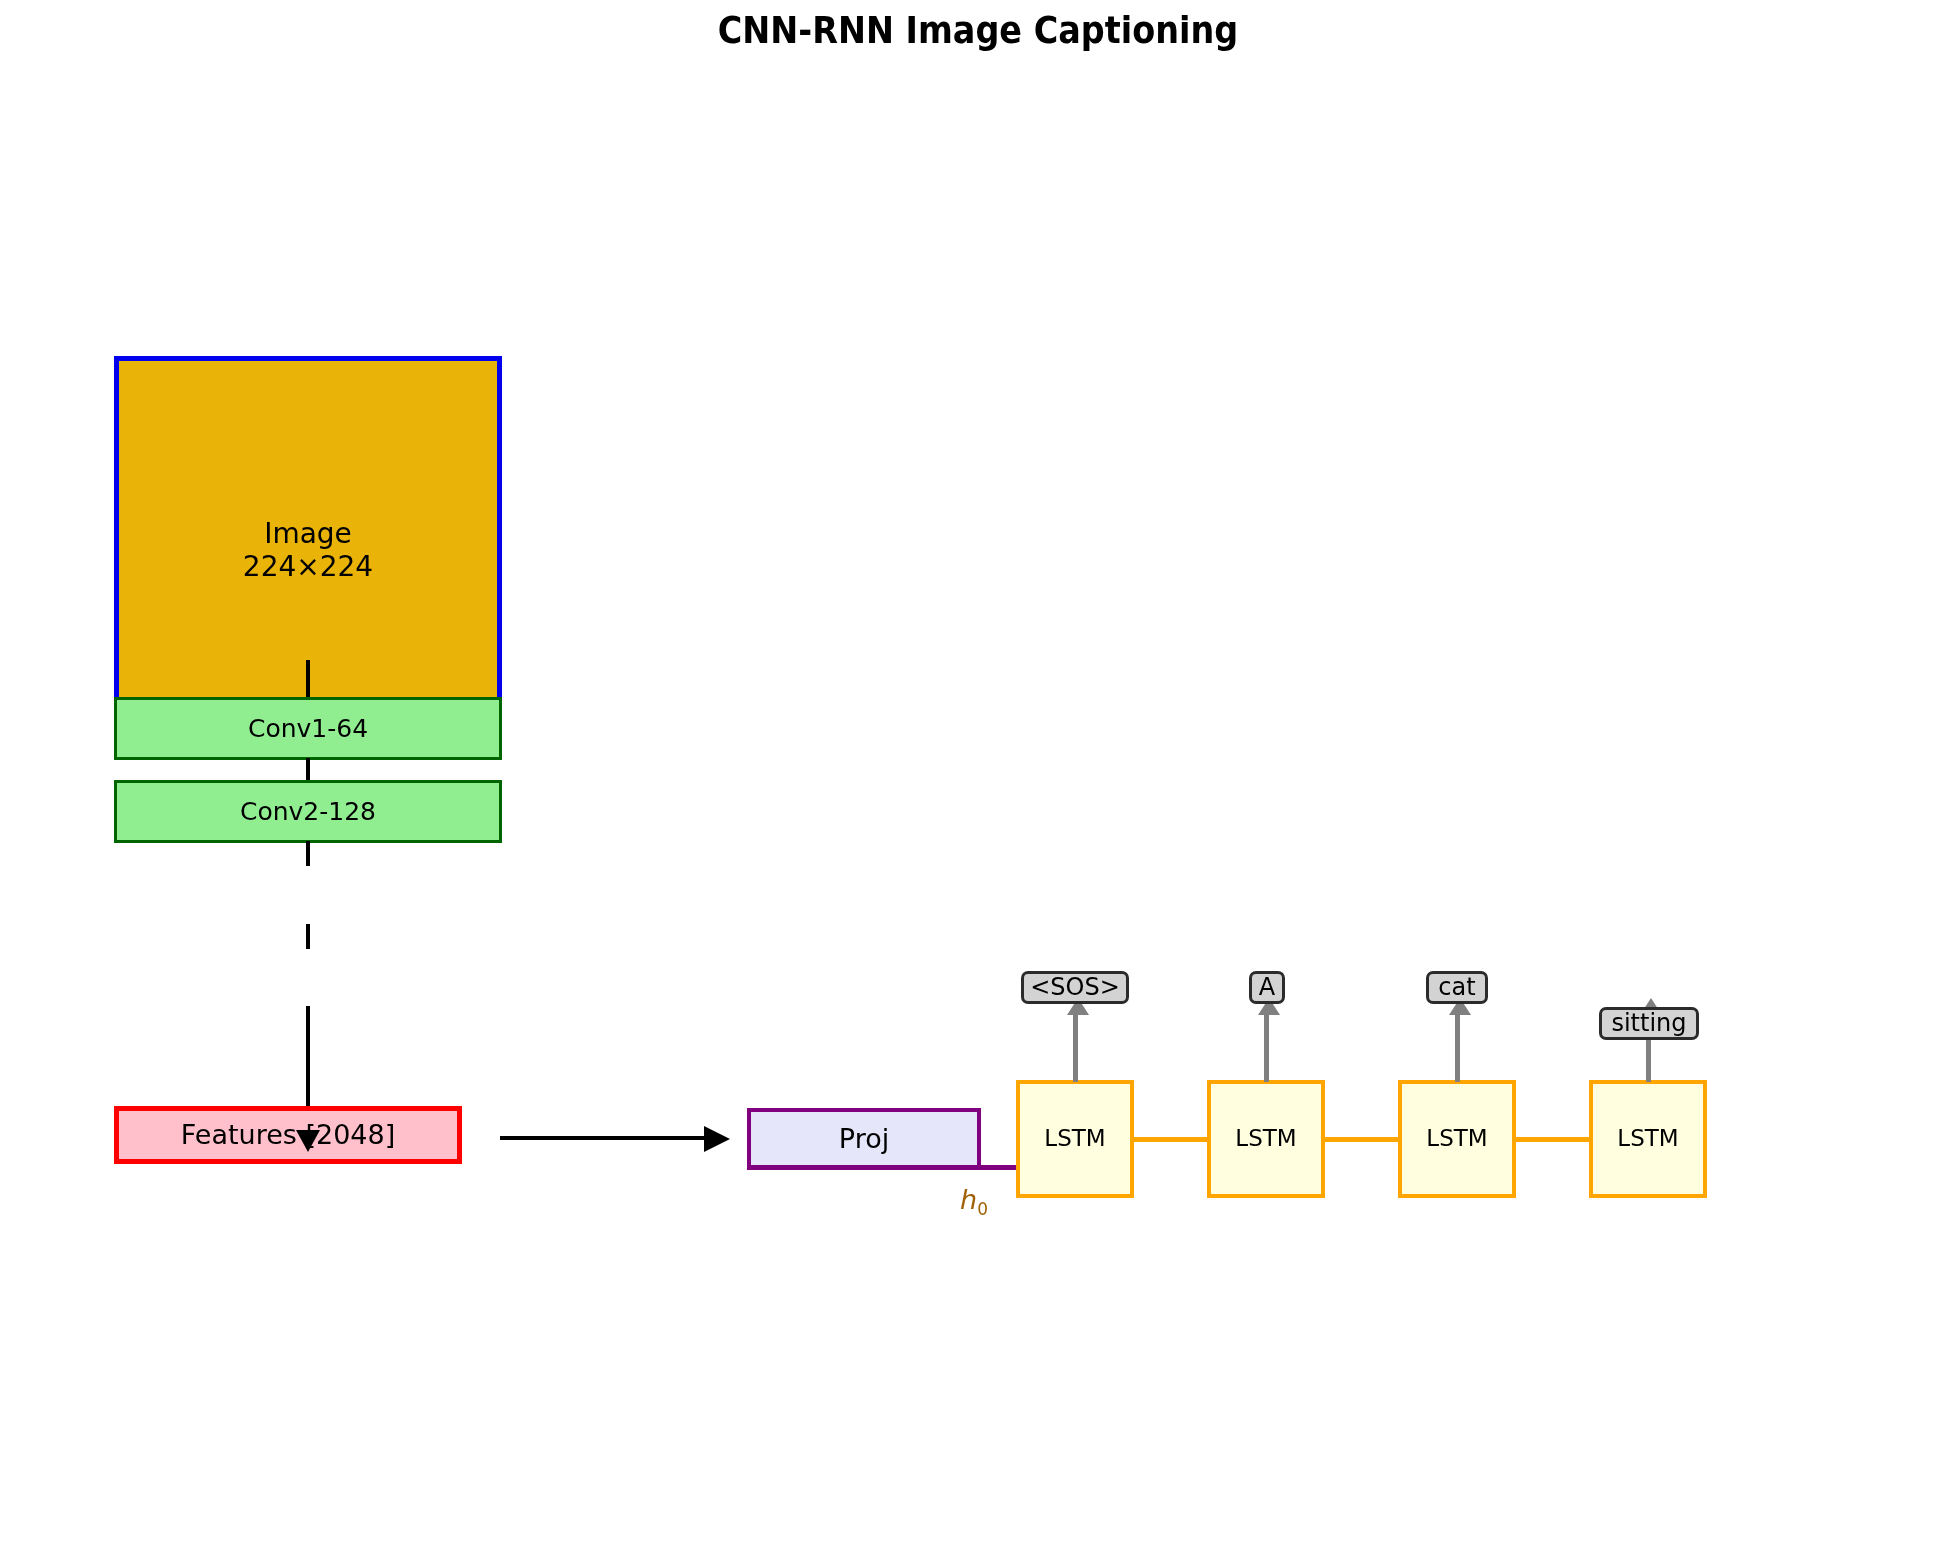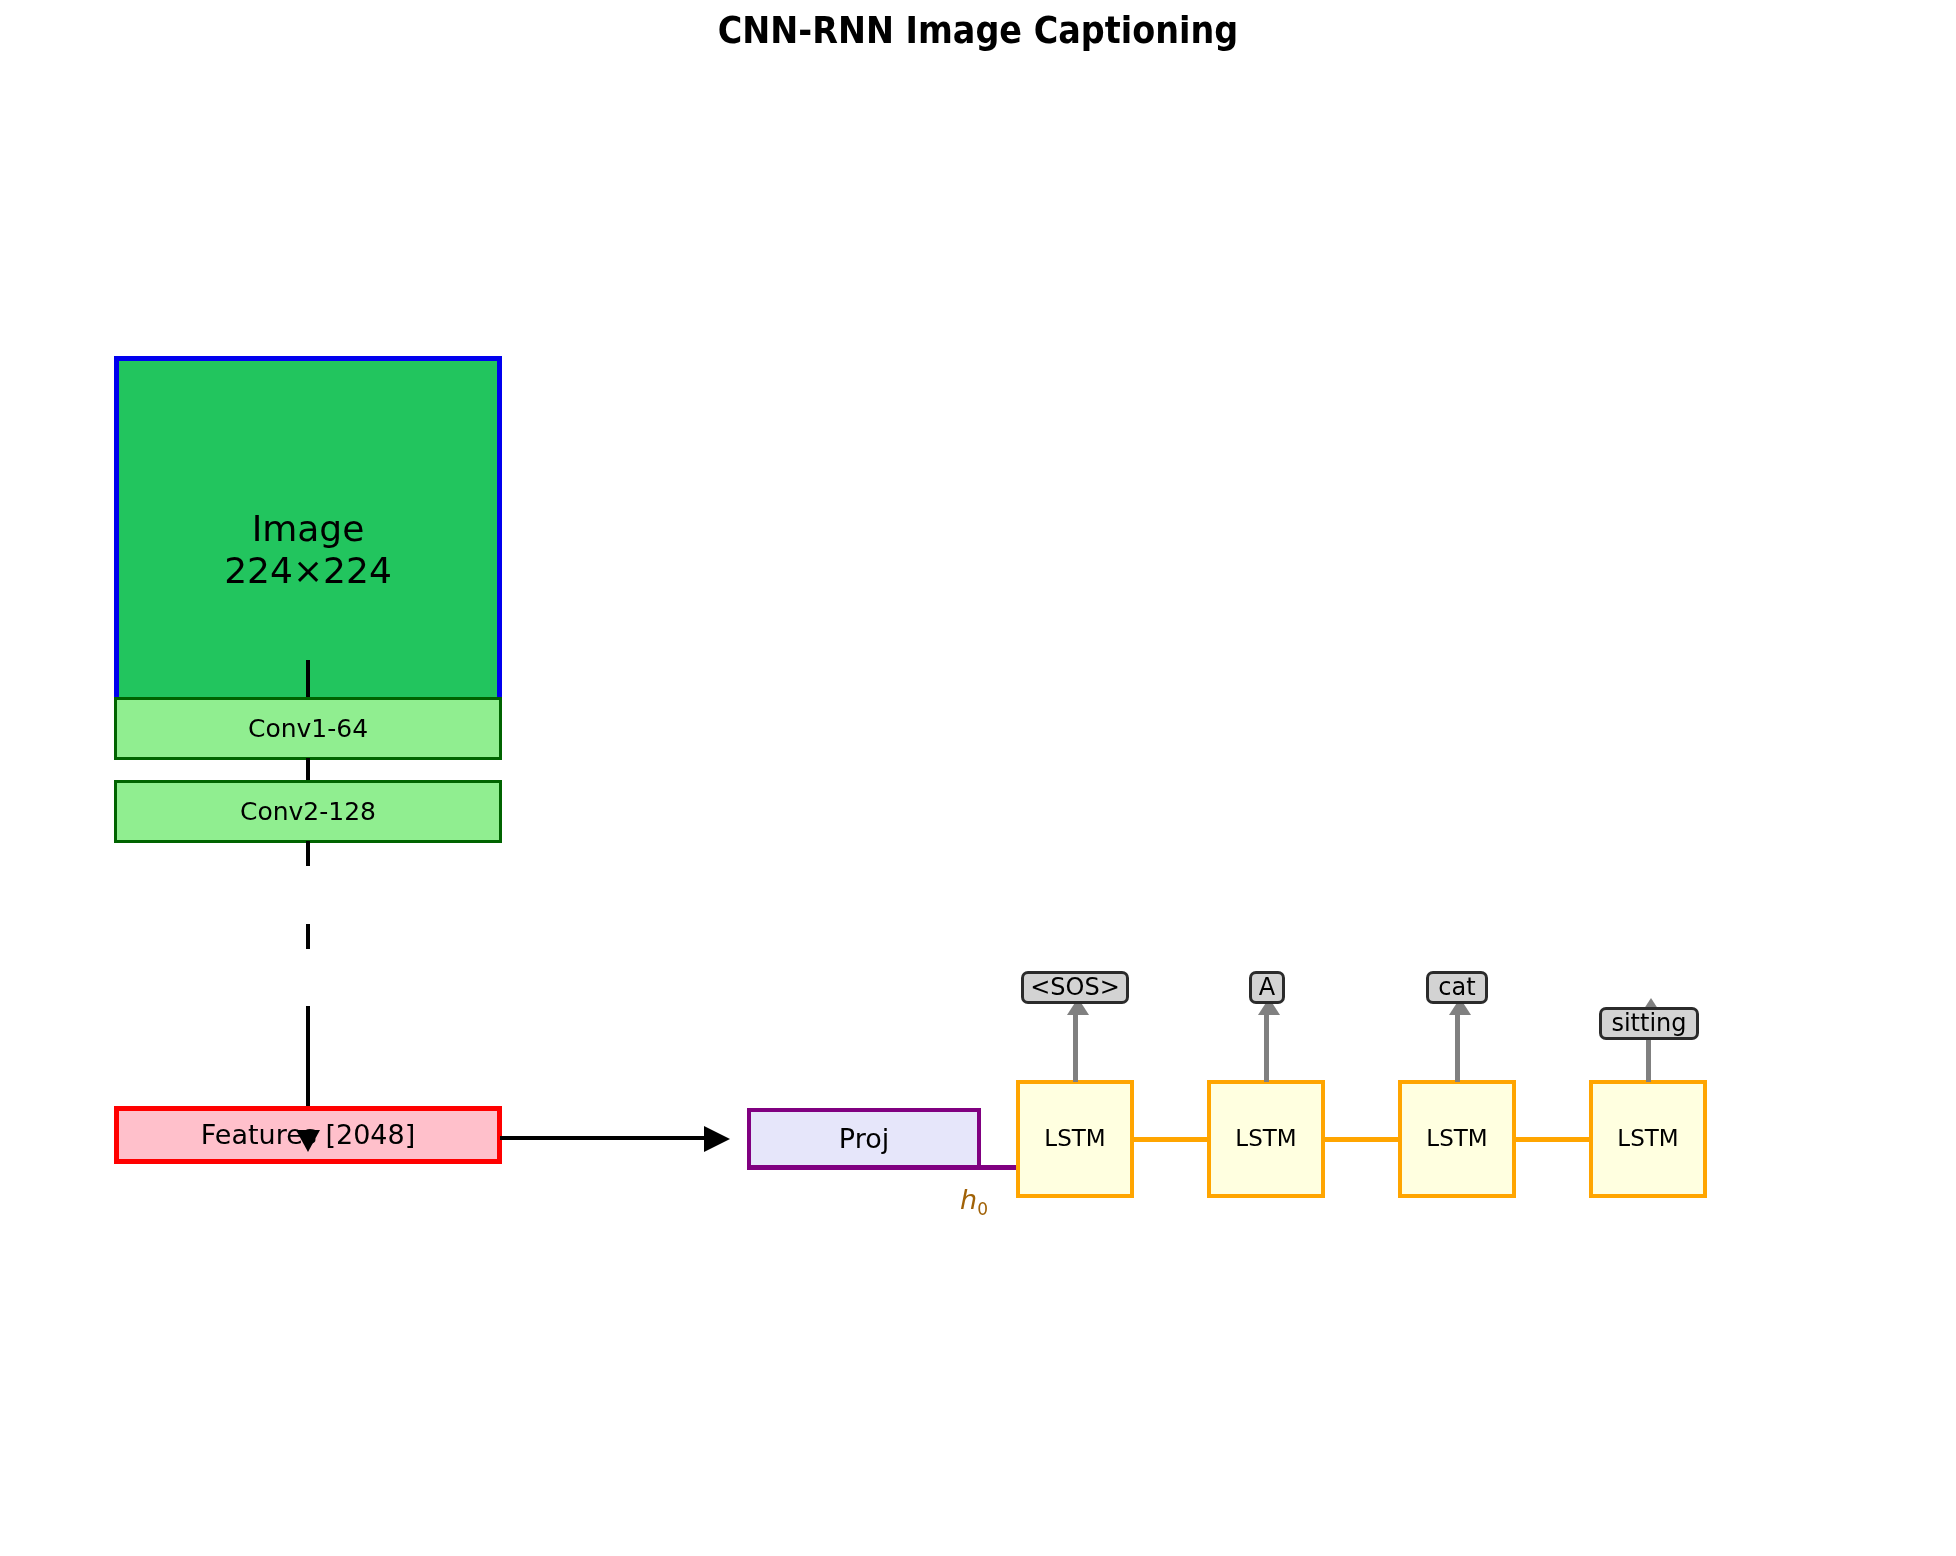--- a/index.html
+++ b/index.html
@@ -40,42 +40,42 @@
     color: #000000;
     line-height: 1.18;
     white-space: pre-line;
   }
   
   #image-box {
     left: 114px;
     top: 356px;
     width: 388px;
     height: 388px;
-    background: #22c55e;
+    background: #eab308;
     border: 5px solid #0000ee;
-    font-size: 36px;
+    font-size: 28px;
   }
   
   .conv-box {
     left: 114px;
     width: 388px;
     height: 63px;
     background: #90ee90;
     border: 3px solid #006400;
     font-size: 25px;
   }
   #conv-0 { top: 697px; }
   #conv-1 { top: 780px; text-align: center; }
   #conv-2 { top: 863px; }
   #conv-3 { top: 946px; }
   
   #features-box {
     left: 114px;
     top: 1106px;
-    width: 388px;
+    width: 348px;
     height: 58px;
     background: #ffc0cb;
     border: 5px solid #ff0000;
     font-size: 27px;
   }
   
   #proj-box {
     left: 747px;
     top: 1108px;
     width: 234px;

